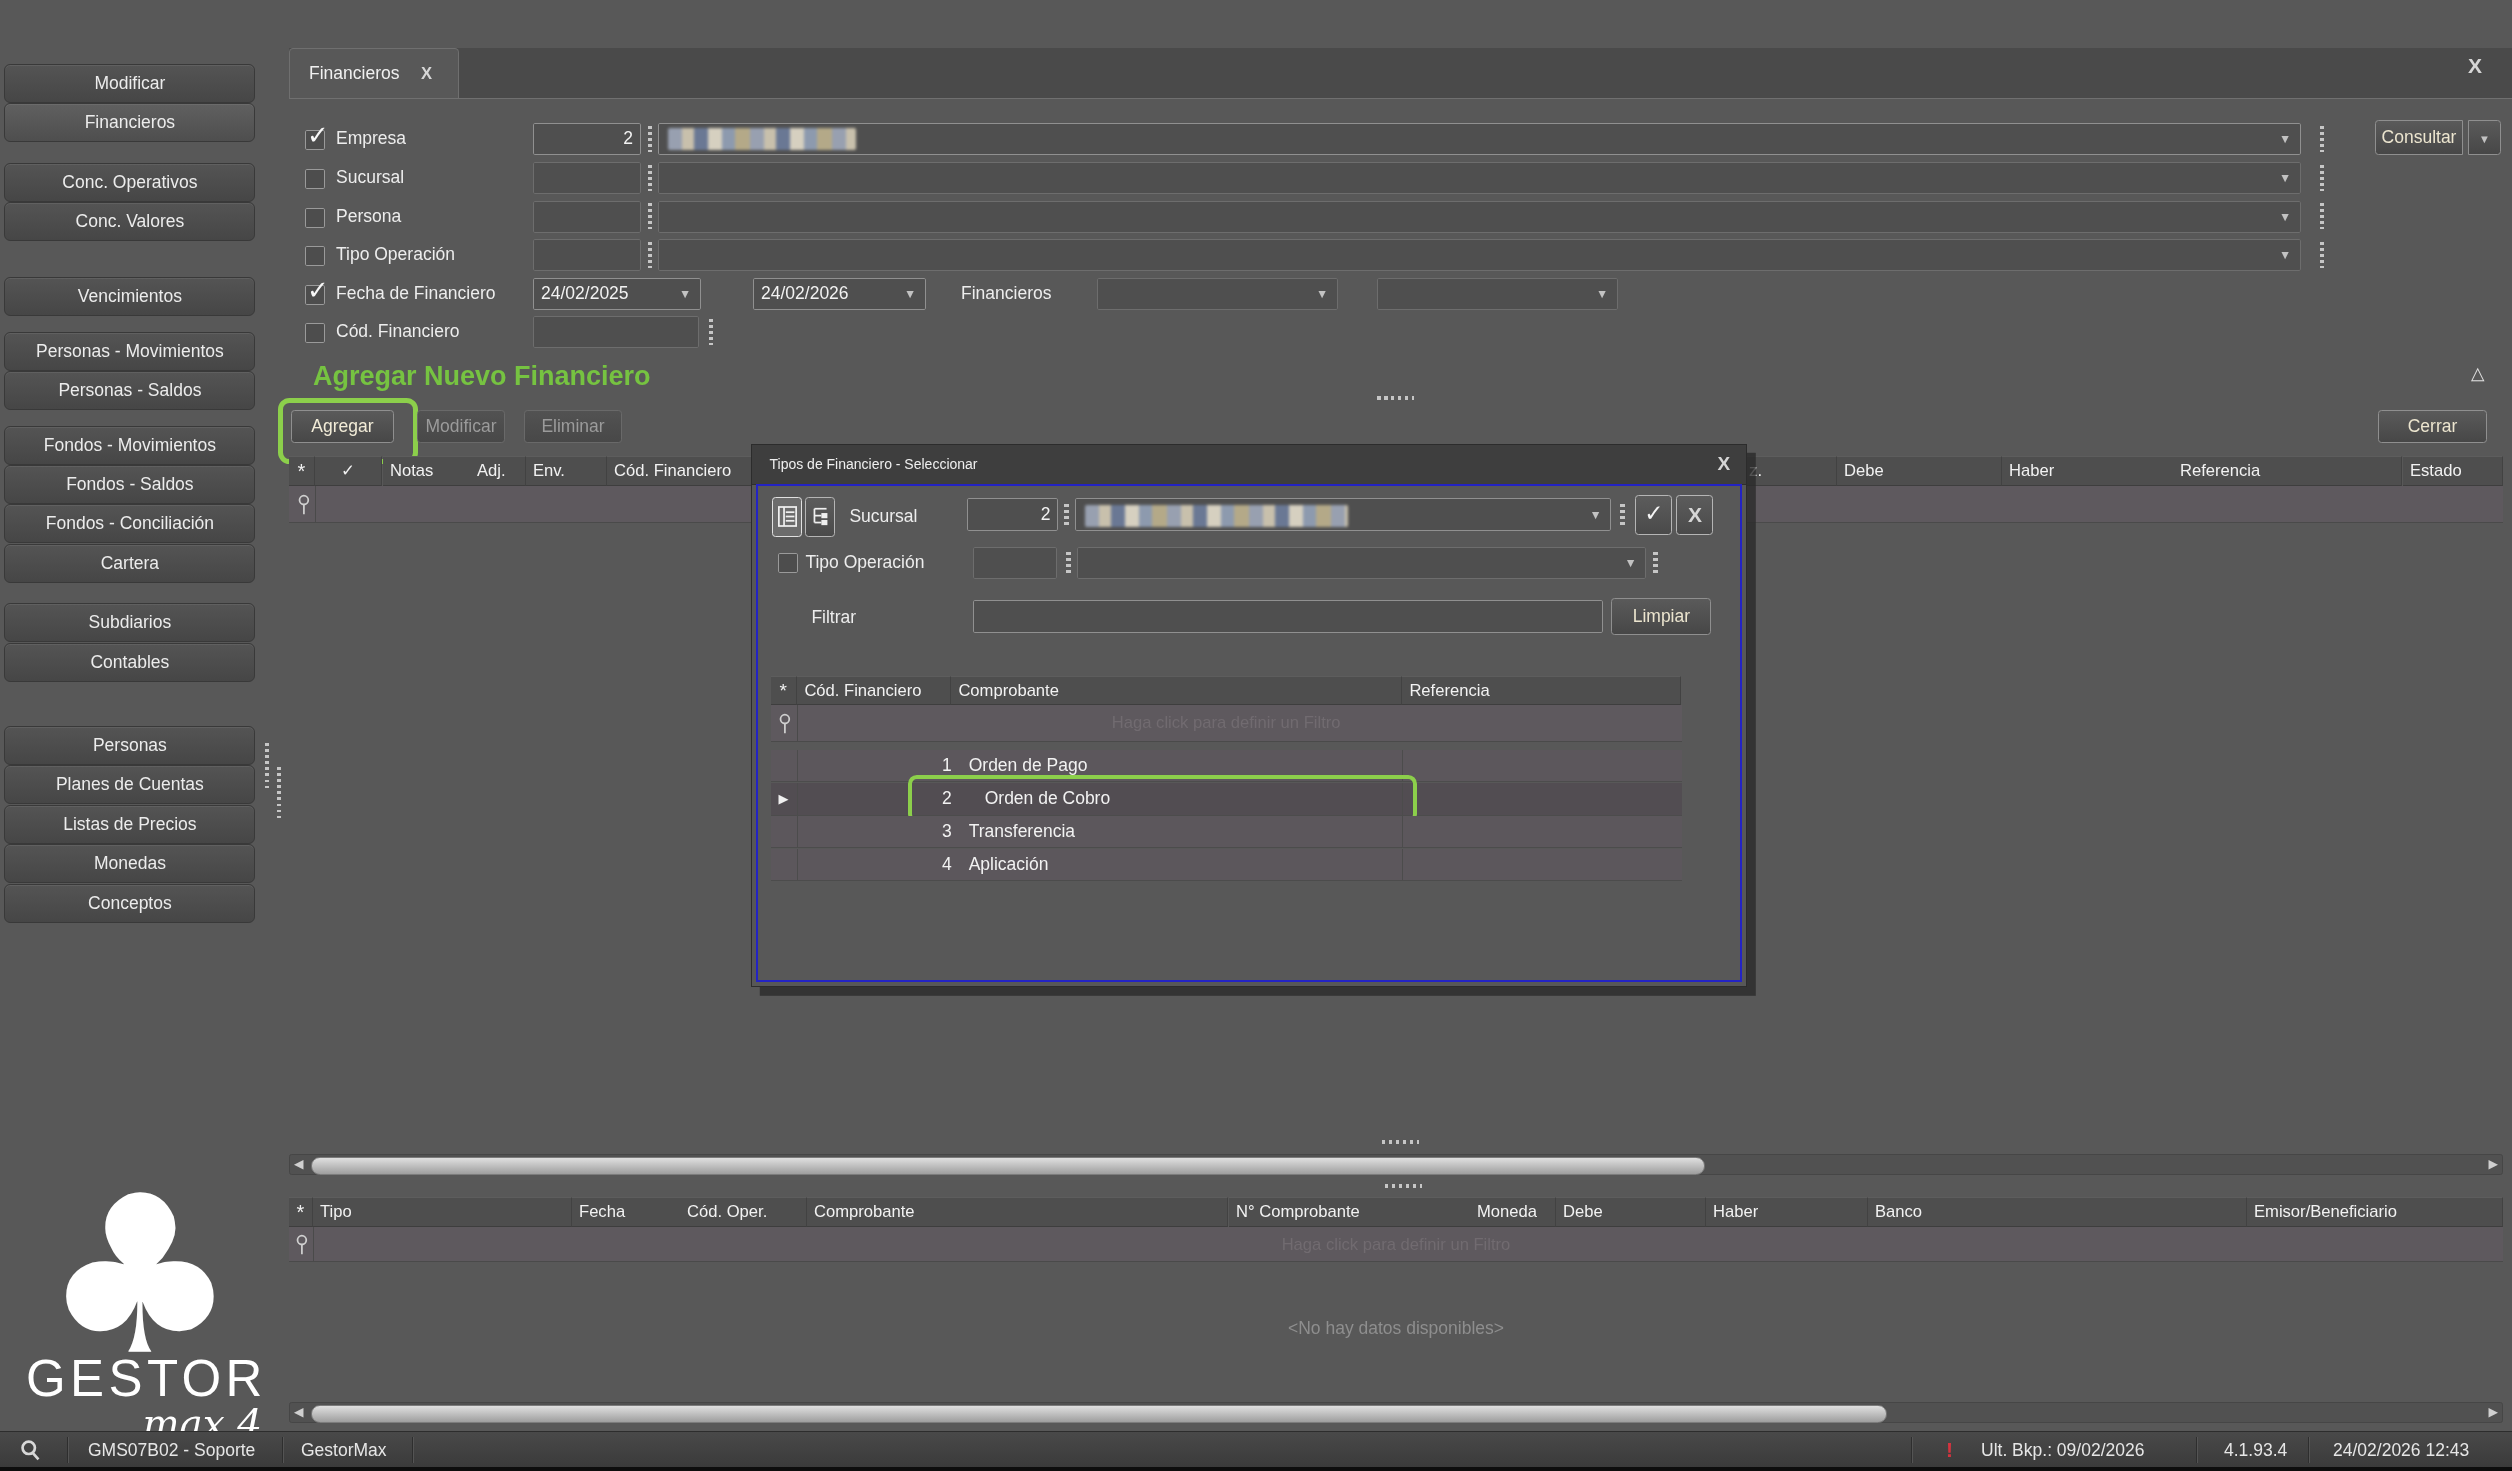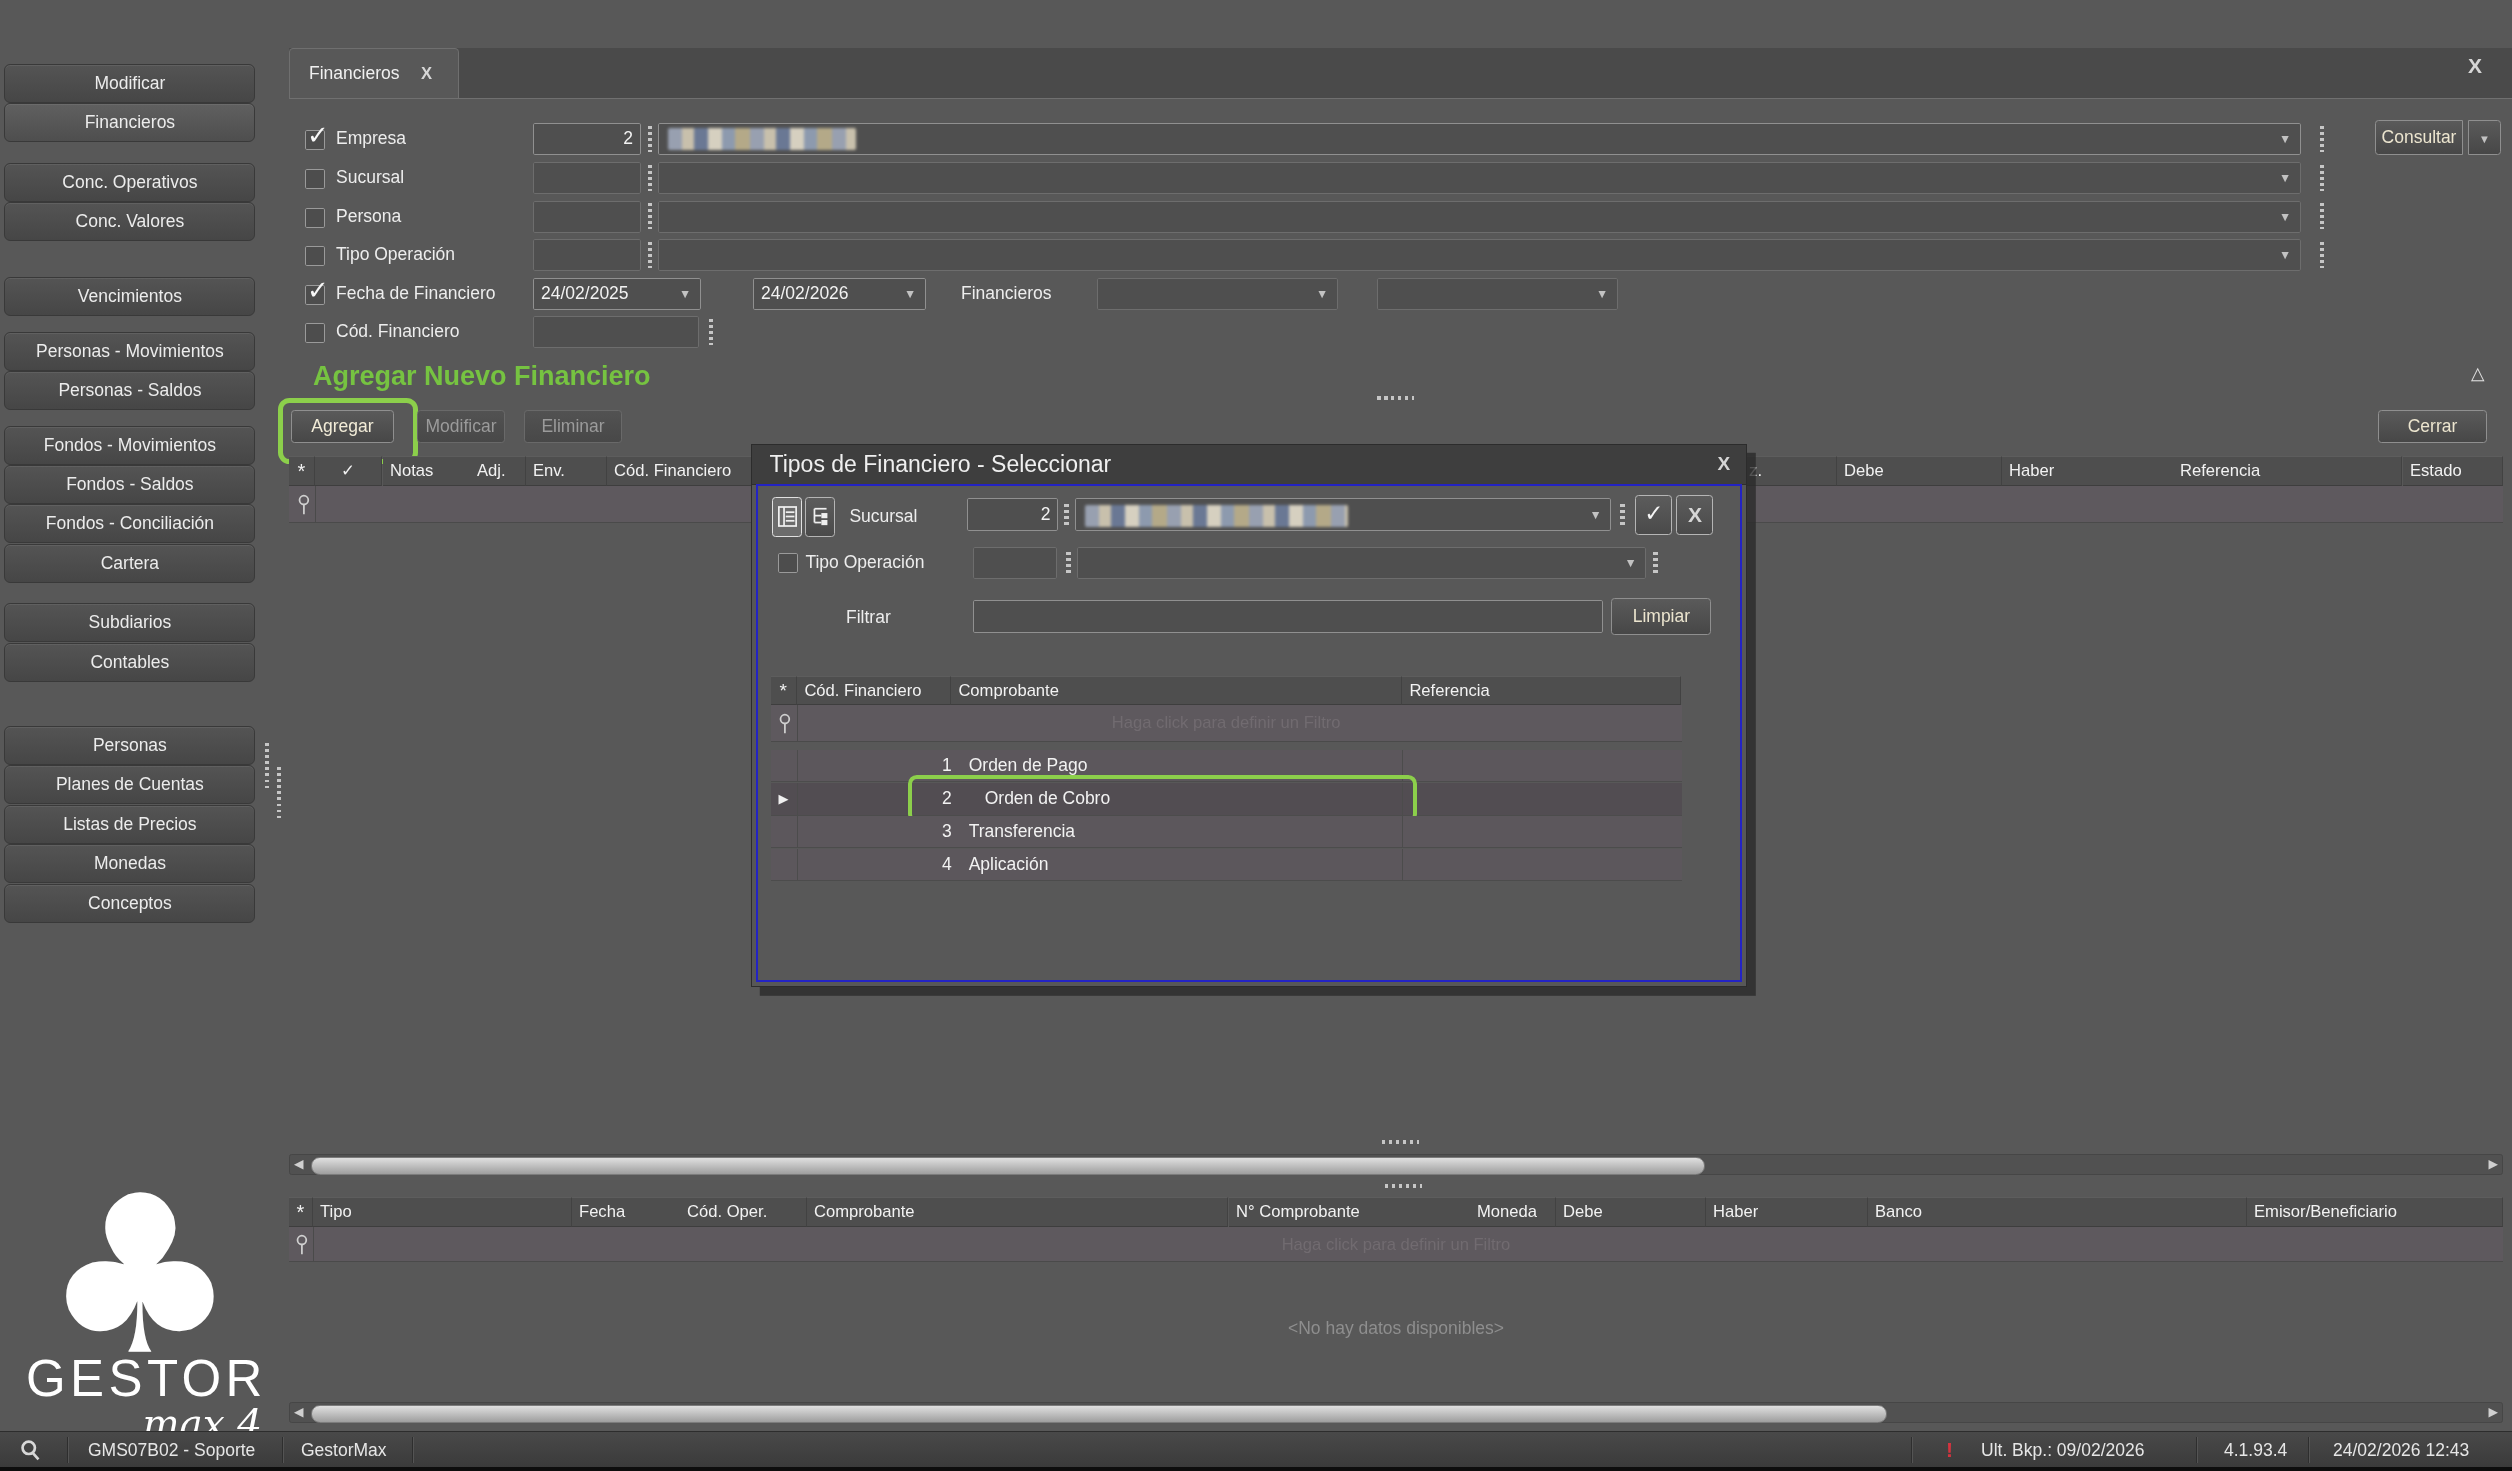--- a/index.html
+++ b/index.html
@@ -45,21 +45,21 @@
   .fhint{font-size:16.6px;color:#716b70;line-height:35px;text-align:center}
   .pin{display:inline-block}
   
   .sb-track{position:absolute;height:21px;background:#515151;border:0.9px solid #464646;border-radius:2.6px;box-sizing:border-box}
   .sb-thumb{position:absolute;top:1.8px;height:15.8px;background:linear-gradient(#e0e0e0,#9e9e9e);border:0.9px solid #7c7c7c;border-radius:8.8px}
   .sb-arrow{position:absolute;top:0;width:17.5px;height:19px;color:#d0d0d0;font-size:12.3px;line-height:19px;text-align:center}
   
   .dialog{position:absolute;left:751px;top:444px;width:996px;height:543px;background:#575757;
           border:0.9px solid #2c2c2c;box-shadow:8.8px 8.8px 0 rgba(42,42,42,.8);box-sizing:border-box}
   .dialog-title{position:absolute;left:0;top:0;right:0;height:39px;background:#3e3e3e;border-bottom:0.9px solid #2f2f2f}
-  .dialog-title .t{position:absolute;left:17.5px;top:0;line-height:39px;font-size:23px;color:#efefef}
+  .dialog-title .t{position:absolute;left:17.5px;top:0;line-height:39px;font-size:14px;color:#efefef}
   .dialog-body{position:absolute;left:4.4px;top:39px;right:4.4px;bottom:4.4px;border:2.6px solid #2323c4;background:#585858}
   .tool-btn{position:absolute;width:30px;height:40px;border:0.9px solid #b5b5b5;border-radius:3.5px;background:linear-gradient(#5c5c5c,#4a4a4a);box-sizing:border-box}
   .tool-btn.pressed{background:#6c6c6c;border-color:#e0e0e0}
   .dcell{position:absolute;font-size:17.5px;color:#f2f2f2;line-height:31px;white-space:nowrap}
   .drow{position:absolute;left:12.3px;width:911px;height:31px;background:#5c575c;border-bottom:0.9px solid #4c4c4c}
   .sel-outline{position:absolute;border:4.4px solid #8ccf4b;border-radius:8.8px;pointer-events:none}
   .green-outline{position:absolute;border:5.3px solid #8ccf4b;border-radius:11.4px;pointer-events:none}
   
   .statusbar{position:absolute;left:0;top:1431px;width:2512px;height:36px;background:linear-gradient(#494949,#3a3a3a);border-top:0.9px solid #2d2d2d}
   .status-item{position:absolute;top:0;height:36px;line-height:36px;font-size:17.5px;color:#e6e6e6;white-space:nowrap}
@@ -309,21 +309,21 @@
 
       <div class="cb" style="left:20px;top:67px"></div>
       <div class="lbl" style="left:47px;top:61px">Tipo Operación</div>
       <div class="field dis" style="left:215px;top:61px;width:84px;height:31.5px"></div>
       <div class="grip-v" style="left:308px;top:66px;height:23px"></div>
       <div class="field dis" style="left:319px;top:61px;width:569px;height:31.5px">
         <span class="chev">▼</span>
       </div>
       <div class="grip-v" style="left:895px;top:66px;height:23px"></div>
 
-      <div class="lbl" style="left:53px;top:116px;width:114px;text-align:center">Filtrar</div>
+      <div class="lbl" style="left:53px;top:116px;width:114px;text-align:left">Filtrar</div>
       <div class="field" style="left:215px;top:114px;width:630px;height:33px"></div>
       <div class="btn" style="left:853px;top:112px;width:100px;height:37px;line-height:35px">Limpiar</div>
 
       <div class="hcell" style="left:12.3px;top:190px;width:26px;height:29px;padding-left:0;text-align:center;font-size:19px">*</div>
       <div class="hcell" style="left:39px;top:190px;width:154px;height:29px">Cód. Financiero</div>
       <div class="hcell" style="left:193px;top:190px;width:451px;height:29px">Comprobante</div>
       <div class="hcell" style="left:644px;top:190px;width:279px;height:29px">Referencia</div>
       <div class="frow" style="left:12.3px;top:219px;width:911px;height:37px">
         <span class="pin" style="position:absolute;left:6.1px;top:7px">
           <svg width="15.8" height="23" viewBox="0 0 18 26">

